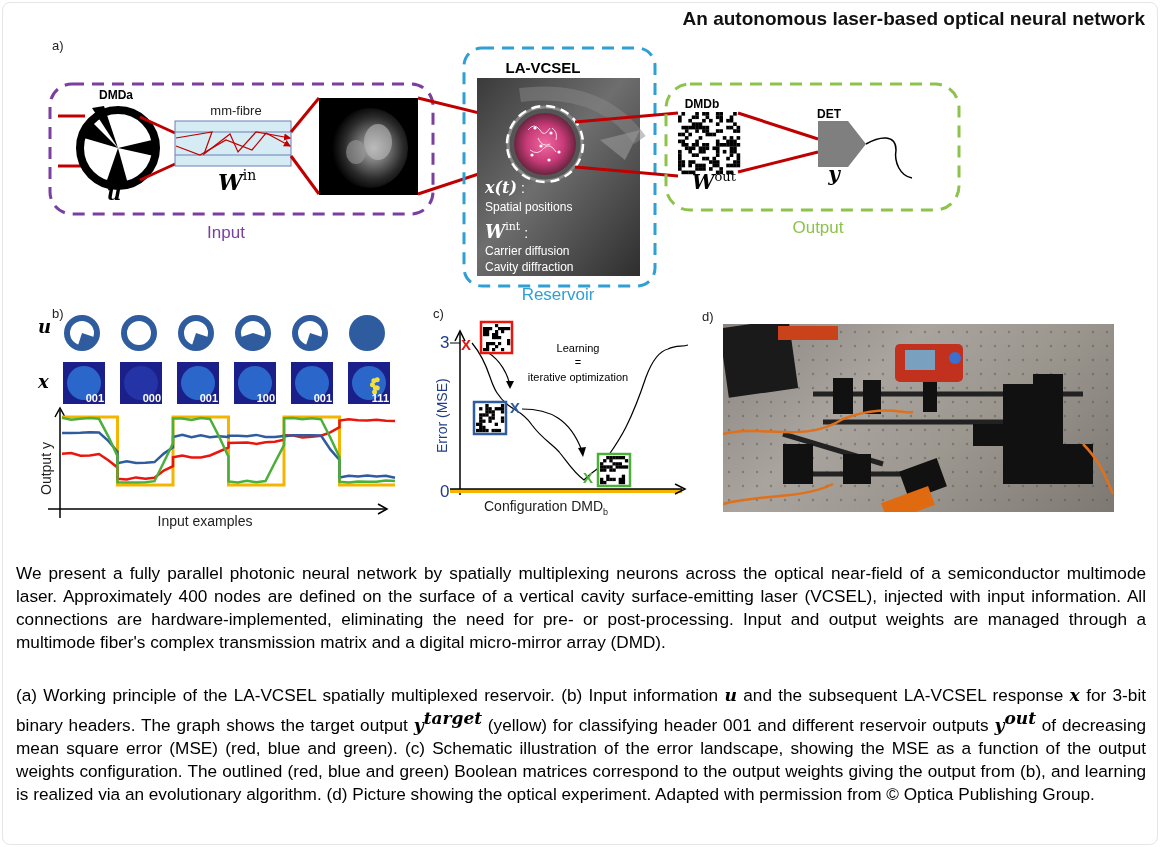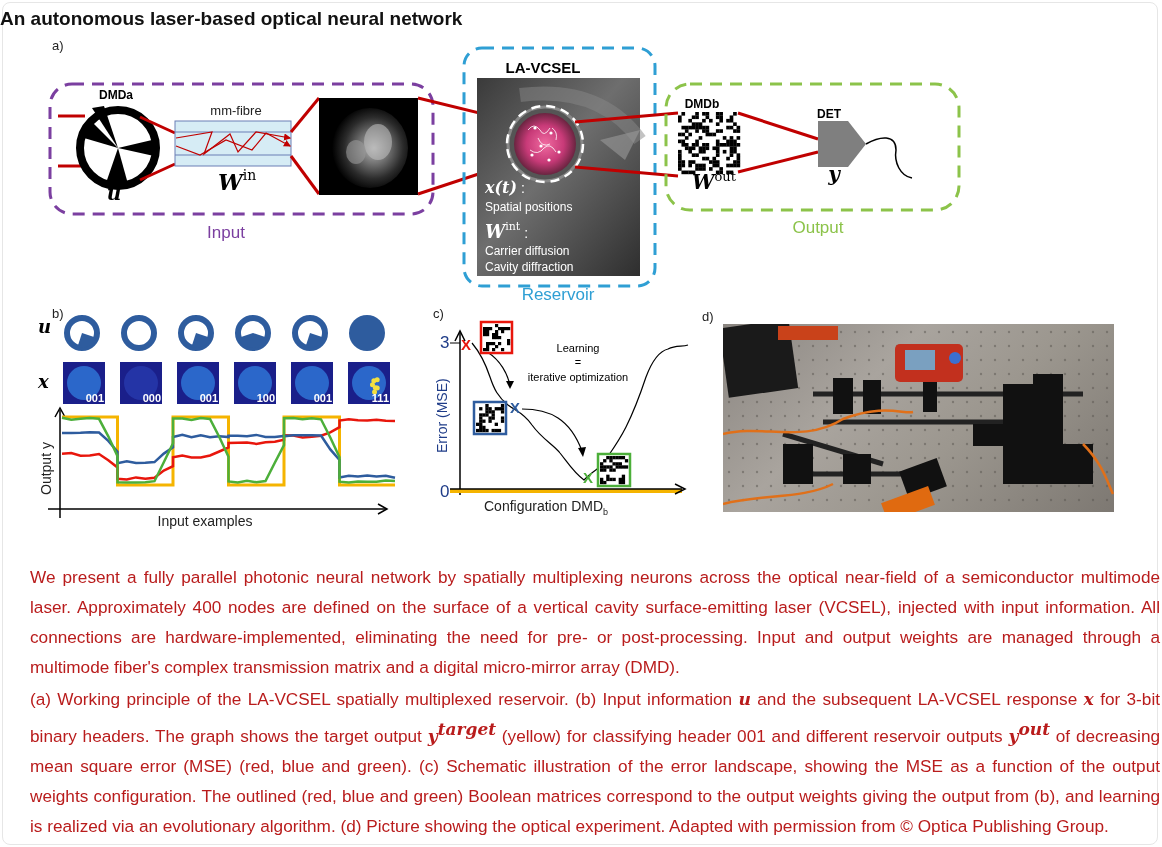--- a/index.html
+++ b/index.html
@@ -1,26 +1,26 @@
 <!DOCTYPE html>
 <html><head>
 <meta charset="utf-8">
 <style>
   html, body { margin: 0; padding: 0; background: #ffffff; }
   body { width: 1162px; height: 847px; position: relative; overflow: hidden;
          font-family: "Liberation Sans", "DejaVu Sans", sans-serif; color: #111; }
   .frame { position: absolute; left: 2px; top: 2px; width: 1156px; height: 843px;
            border: 1px solid #e6e6e6; border-radius: 8px; box-sizing: border-box; }
-  .title { position: absolute; left: 0; width: 1145px; top: 8px; text-align: left;
+  .title { position: absolute; left: 0; width: 1145px; top: 8px; text-align: right;
            font-size: 19px; font-weight: bold; color: #111; }
   .plabel { position: absolute; font-size: 13px; color: #222; }
   svg text { font-family: "Liberation Sans", "DejaVu Sans", sans-serif; }
   .serif { font-family: "DejaVu Serif", "Liberation Serif", serif; font-weight: bold; font-style: italic; }
-  .para { position: absolute; left: 30px; width: 1130px; font-size: 17.2px; line-height: 30px;
-          text-align: justify; color: #b91c1c; }
+  .para { position: absolute; left: 16px; width: 1130px; font-size: 17.2px; line-height: 23px;
+          text-align: justify; color: #000000; }
   .para1 { top: 562px; }
   .para2 { top: 684px; }
   .mv { font-family: "DejaVu Serif", "Liberation Serif", serif; font-weight: bold; font-style: italic; }
   sup.mv { font-size: 17px; }
   .photo { position: absolute; left: 723px; top: 324px; width: 391px; height: 188px; overflow: hidden;
            background: linear-gradient(135deg,#8a8580 0%,#a9a49e 35%,#9c978f 60%,#7d7872 100%); }
 </style>
 </head>
 <body>
 

